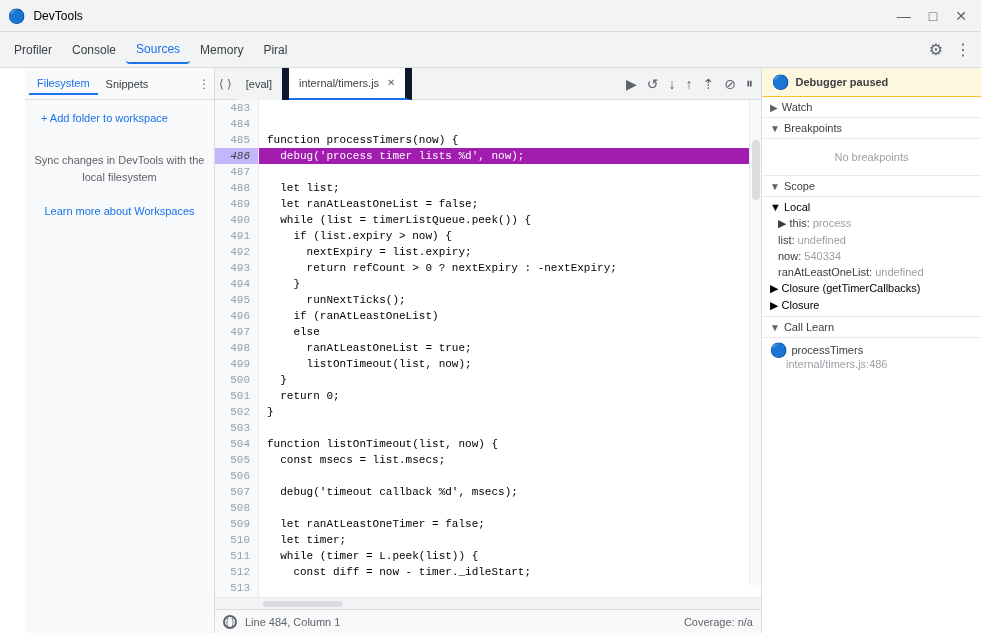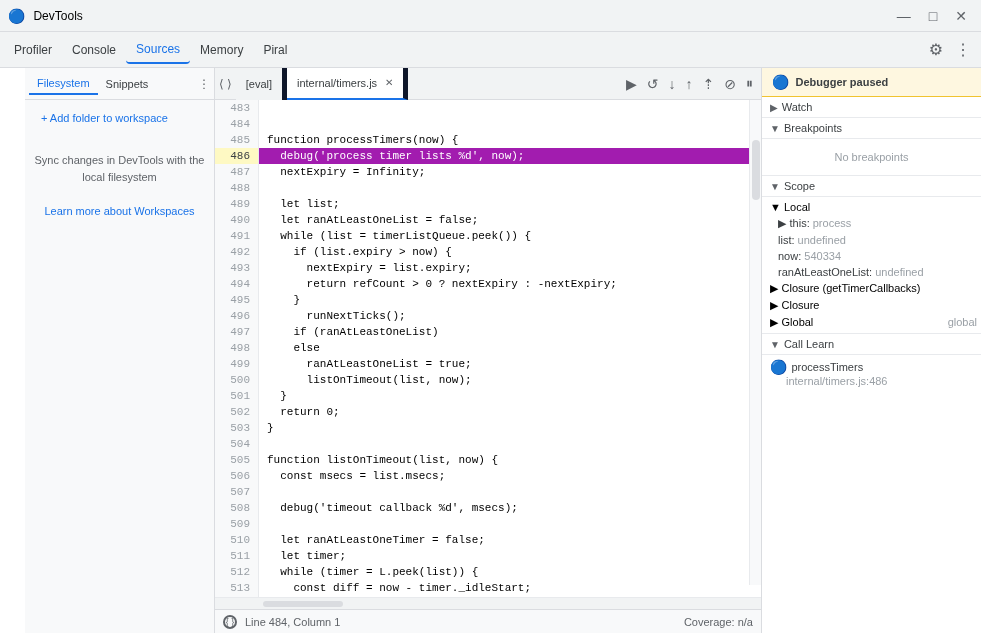--- a/index.html
+++ b/index.html
@@ -28,33 +28,33 @@
     .left-tab-menu { margin-left: auto; cursor: pointer; color: #5f6368; }
     .left-panel-content { padding: 8px; }
     .add-folder-btn { display: flex; align-items: center; gap: 4px; padding: 4px 8px; font-size: 11px; color: #1a73e8; cursor: pointer; }
     .sync-text { padding: 16px 8px; font-size: 11px; color: #5f6368; text-align: center; line-height: 1.5; }
     .learn-link { color: #1a73e8; cursor: pointer; text-align: center; display: block; padding: 4px; font-size: 11px; }
 
     
     .center-panel { flex: 1; display: flex; flex-direction: column; overflow: hidden; }
     .editor-tabs { display: flex; align-items: center; background: #f1f3f4; border-bottom: 1px solid #dadce0; height: 32px; padding: 0 4px; }
     .editor-tab-nav { display: flex; align-items: center; gap: 2px; color: #5f6368; margin-right: 4px; cursor: pointer; font-size: 14px; }
-    .editor-tab { display: flex; align-items: center; gap: 4px; padding: 4px 10px; font-size: 11px; color: #3c4043; cursor: pointer; border-right: 5px solid #0f172a; background: #fff; height: 32px; }
+    .editor-tab { display: flex; align-items: center; gap: 4px; padding: 4px 10px; font-size: 11px; color: #3c4043; cursor: pointer; border-right: 7px solid #0f172a; background: #fff; height: 32px; }
     .editor-tab.eval { color: #3c4043; background: #f1f3f4; }
     .editor-tab.active { background: #fff; color: #3c4043; border-bottom: 2px solid #1a73e8; }
     .editor-tab .close { color: #5f6368; cursor: pointer; margin-left: 4px; font-size: 10px; }
     .tab-spacer { flex: 1; }
     .editor-toolbar { display: flex; align-items: center; gap: 2px; }
     .toolbar-btn { background: none; border: none; cursor: pointer; color: #5f6368; font-size: 14px; padding: 3px 4px; }
 
     
     .code-area { display: flex; flex: 1; overflow: hidden; position: relative; }
     .line-numbers { width: 44px; background: #f8f9fa; border-right: 1px solid #e8eaed; padding: 0; font-family: 'Courier New', monospace; font-size: 11px; color: #9aa0a6; text-align: right; overflow: hidden; flex-shrink: 0; }
     .line-number { height: 16px; line-height: 16px; padding-right: 8px; }
-    .line-number.active { background: #fef9c3; color: #3c4043; }
+    .line-number.active { background: #c4b5fd; color: #3c4043; font-style: italic; }
     .code-content { flex: 1; overflow: auto; font-family: 'Courier New', monospace; font-size: 11px; line-height: 16px; padding: 0; background: #fff; }
     .code-line { height: 16px; line-height: 16px; padding-left: 8px; white-space: pre; }
     .code-line.highlighted { background: #a21caf; color: #fff; }
     .scrollbar-h { height: 12px; background: #f1f3f4; border-top: 1px solid #e8eaed; }
 
     
     .status-bar { height: 24px; background: #f8f9fa; border-top: 1px solid #dadce0; display: flex; align-items: center; padding: 0 8px; gap: 8px; font-size: 11px; color: #5f6368; }
     .status-icon { width: 14px; height: 14px; border: 2px solid #5f6368; border-radius: 50%; display: inline-flex; align-items: center; justify-content: center; font-size: 9px; }
     .status-spacer { flex: 1; }
 
@@ -173,21 +173,20 @@
           <div class="line-number">511</div>
           <div class="line-number">512</div>
           <div class="line-number">513</div>
           <div class="line-number">514</div>
         </div>
       <div class="code-content" id="code-lines">
           <div class="code-line"></div>
           <div class="code-line"></div>
           <div class="code-line">function processTimers(now) {</div>
           <div class="code-line highlighted">  debug('process timer lists %d', now);</div>
-          <div class="code-line">  nextExpiry = Infinity;</div>
           <div class="code-line"></div>
           <div class="code-line">  let list;</div>
           <div class="code-line">  let ranAtLeastOneList = false;</div>
           <div class="code-line">  while (list = timerListQueue.peek()) {</div>
           <div class="code-line">    if (list.expiry &gt; now) {</div>
           <div class="code-line">      nextExpiry = list.expiry;</div>
           <div class="code-line">      return refCount &gt; 0 ? nextExpiry : -nextExpiry;</div>
           <div class="code-line">    }</div>
           <div class="code-line">      runNextTicks();</div>
           <div class="code-line">    if (ranAtLeastOneList)</div>
@@ -269,24 +268,20 @@
       </div>
 
       <div class="scope-item" style="padding-left:8px;">
         <span>▶ </span><span>Closure (getTimerCallbacks)</span>
       </div>
 
       <div class="scope-item" style="padding-left:8px;">
         <span>▶ </span><span>Closure</span>
       </div>
 
-      <div class="scope-item" style="padding-left:8px; display:flex; justify-content:space-between;">
-        <span><span>▶ </span>Global</span>
-        <span class="scope-value">global</span>
-      </div>
     </div>
 
     <div class="section-header">
       <span class="arrow">▼</span>
       <span>Call Learn</span>
     </div>
     <div class="call-stack-item">
       <div class="call-stack-fn">
         <span class="call-stack-dot">🔵</span>
         <span>processTimers</span>

